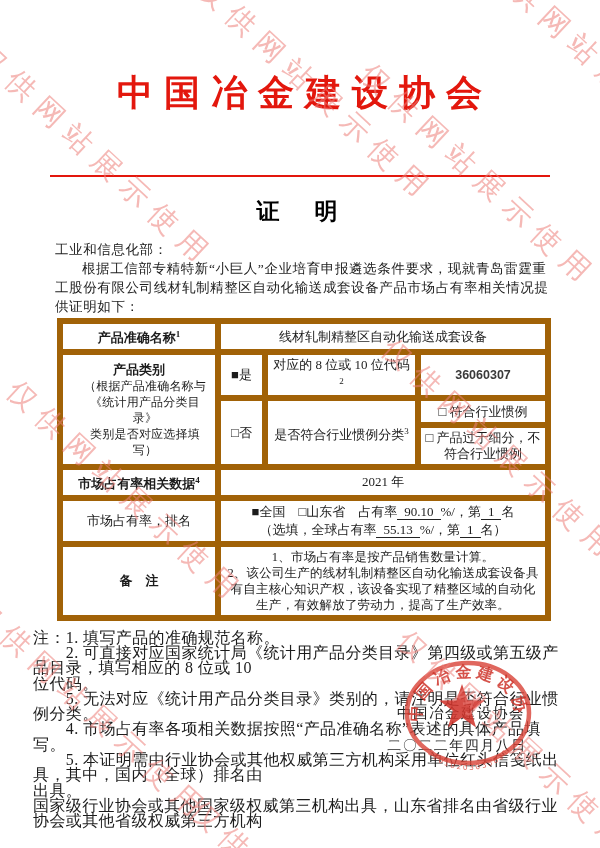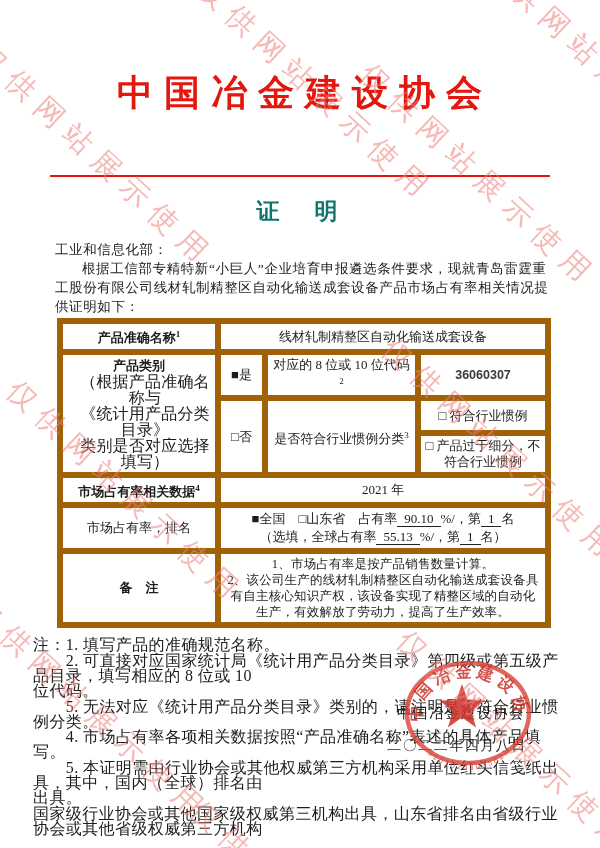--- a/index.html
+++ b/index.html
@@ -35,21 +35,21 @@
     white-space: nowrap;
   }
   .rule { width: 500px; height: 2px; background: #e3170d; margin: 59px auto 0 auto; }
   .doc-title {
     margin-top: 20px;
     text-align: center;
     font-size: 23px;
     font-weight: 700;
     letter-spacing: 6px;
     line-height: 29px;
-    color: #0f766e;
+    color: #000000;
   }
   
   .body-block { margin: 14px 45px 0 55px; font-size: 13.5px; line-height: 19px; letter-spacing: 0.6px; }
   .body-line { white-space: nowrap; }
   .indent2 { text-indent: 2em; }
   
   table.cert {
     border-collapse: collapse;
     table-layout: fixed;
     width: 488px;
@@ -59,21 +59,21 @@
   table.cert td {
     border: 6px solid #a16207;
     padding: 2px 4px;
     text-align: center;
     vertical-align: middle;
     line-height: 16px;
     overflow: hidden;
   }
   td.bold { font-weight: 700; }
   .cat-title { font-weight:700; font-size:13px; line-height:17px; }
-  .cat-note { font-weight:400; font-size:16px; line-height:16px; letter-spacing:0.2px;margin-left:12px; }
+  .cat-note { font-weight:400; font-size:12px; line-height:16px; letter-spacing:0.2px;margin-left:12px; }
   .code-val { font-family: "Liberation Sans", "DejaVu Sans", sans-serif; font-weight:600; font-size:12.5px; text-align:left; padding-left:8px; color:#3a3a3a; }
   .opt2 { text-align:left; padding-left:6px; line-height:17px; }
   sup { font-size: 9px; }
   .u { border-bottom: 1px solid #222; padding: 0 7px; }
   .rank-line { line-height: 18px; }
   .remark-cell { text-align:left; font-size:12.5px; line-height:15.5px; padding:2px 3px 2px 4px; letter-spacing:0.2px; }
   
   .notes { margin: 9px 28px 0 33px; font-size: 16px; line-height: 15.3px; letter-spacing: 0.4px; }
   .note-line { white-space: pre-wrap; }
   

